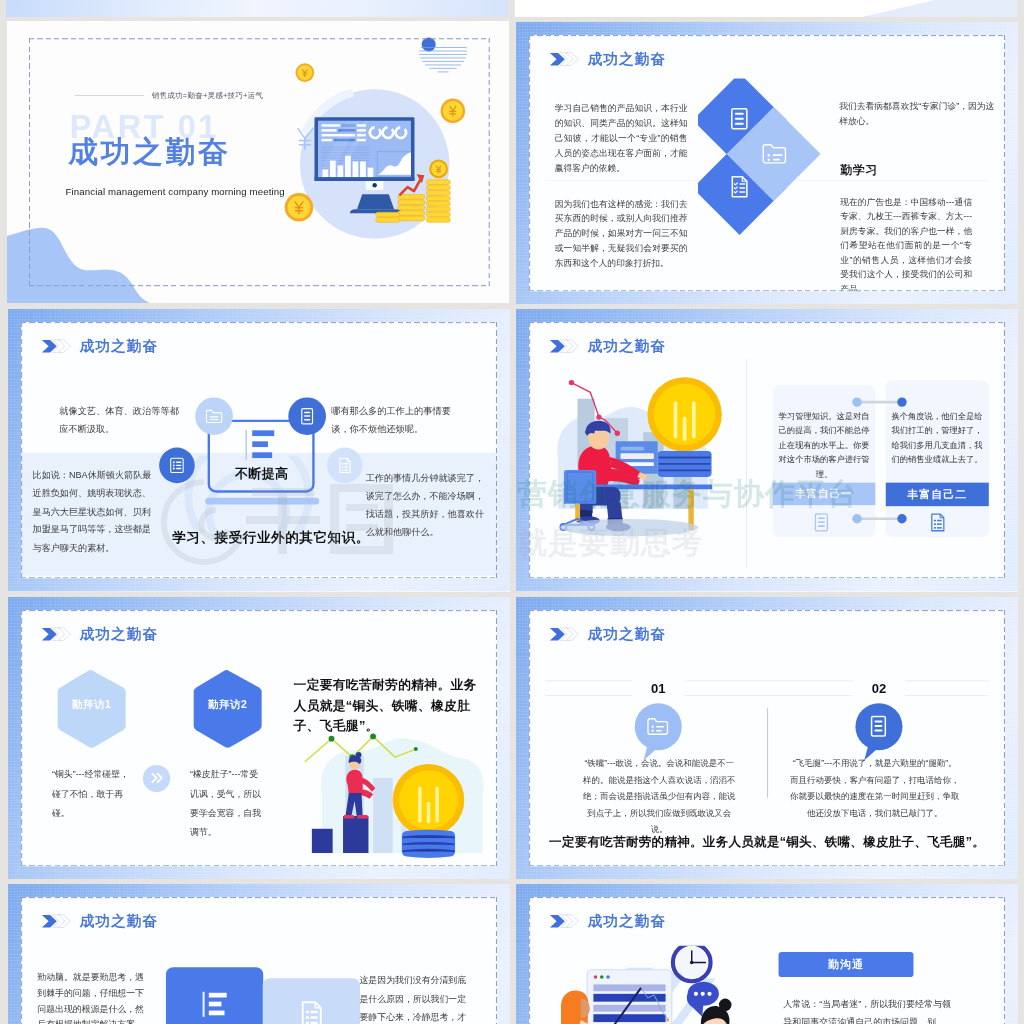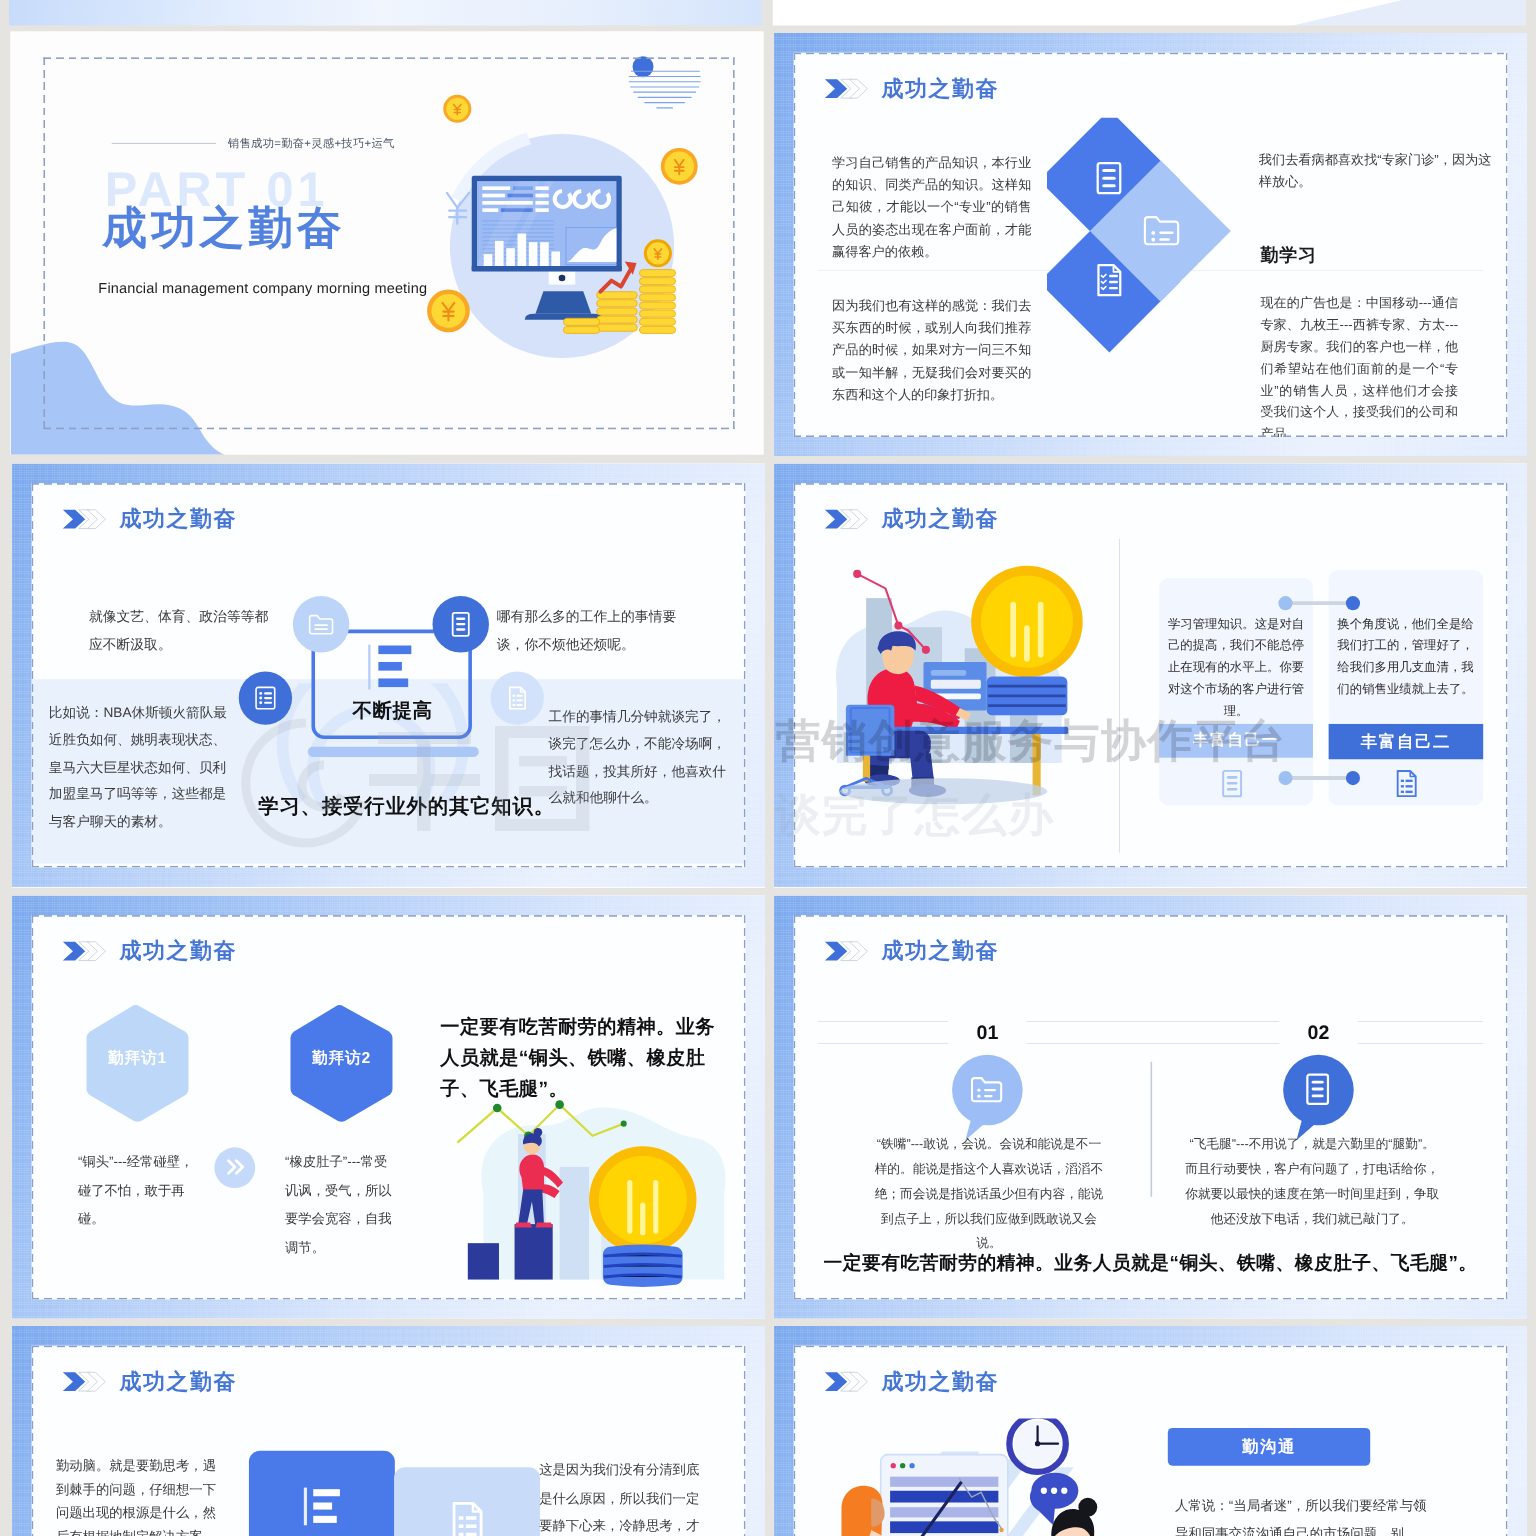--- a/index.html
+++ b/index.html
@@ -734,19 +734,19 @@
         <rect x="118" y="26" width="9" height="58"></rect>
         <rect x="86" y="46" width="74" height="8"></rect>
         <rect x="170" y="14" width="9" height="70"></rect>
         <rect x="170" y="14" width="62" height="8"></rect>
         <rect x="170" y="76" width="62" height="8"></rect>
         <rect x="224" y="14" width="9" height="70"></rect>
         <rect x="186" y="34" width="32" height="7"></rect>
         <rect x="186" y="54" width="32" height="7"></rect>
       </g>
     </svg>
-    <div style="position:absolute;left:517px;top:474px;font-size:30px;font-weight:700;color:#000000;
+    <div style="position:absolute;left:517px;top:474px;font-size:30px;font-weight:700;color:#0f766e;
                 opacity:0.16;letter-spacing:1px;white-space:nowrap;text-align:right;">营销创意服务与协作平台</div>
     <div style="position:absolute;left:517px;top:523px;font-size:30px;font-weight:700;color:#9aa3ad;
-                opacity:0.16;letter-spacing:1px;white-space:nowrap;">谈完了怎么办</div>
+                opacity:0.16;letter-spacing:1px;white-space:nowrap;">就是要勤思考</div>
   </div>
 
 </div>
 
 </body></html>

